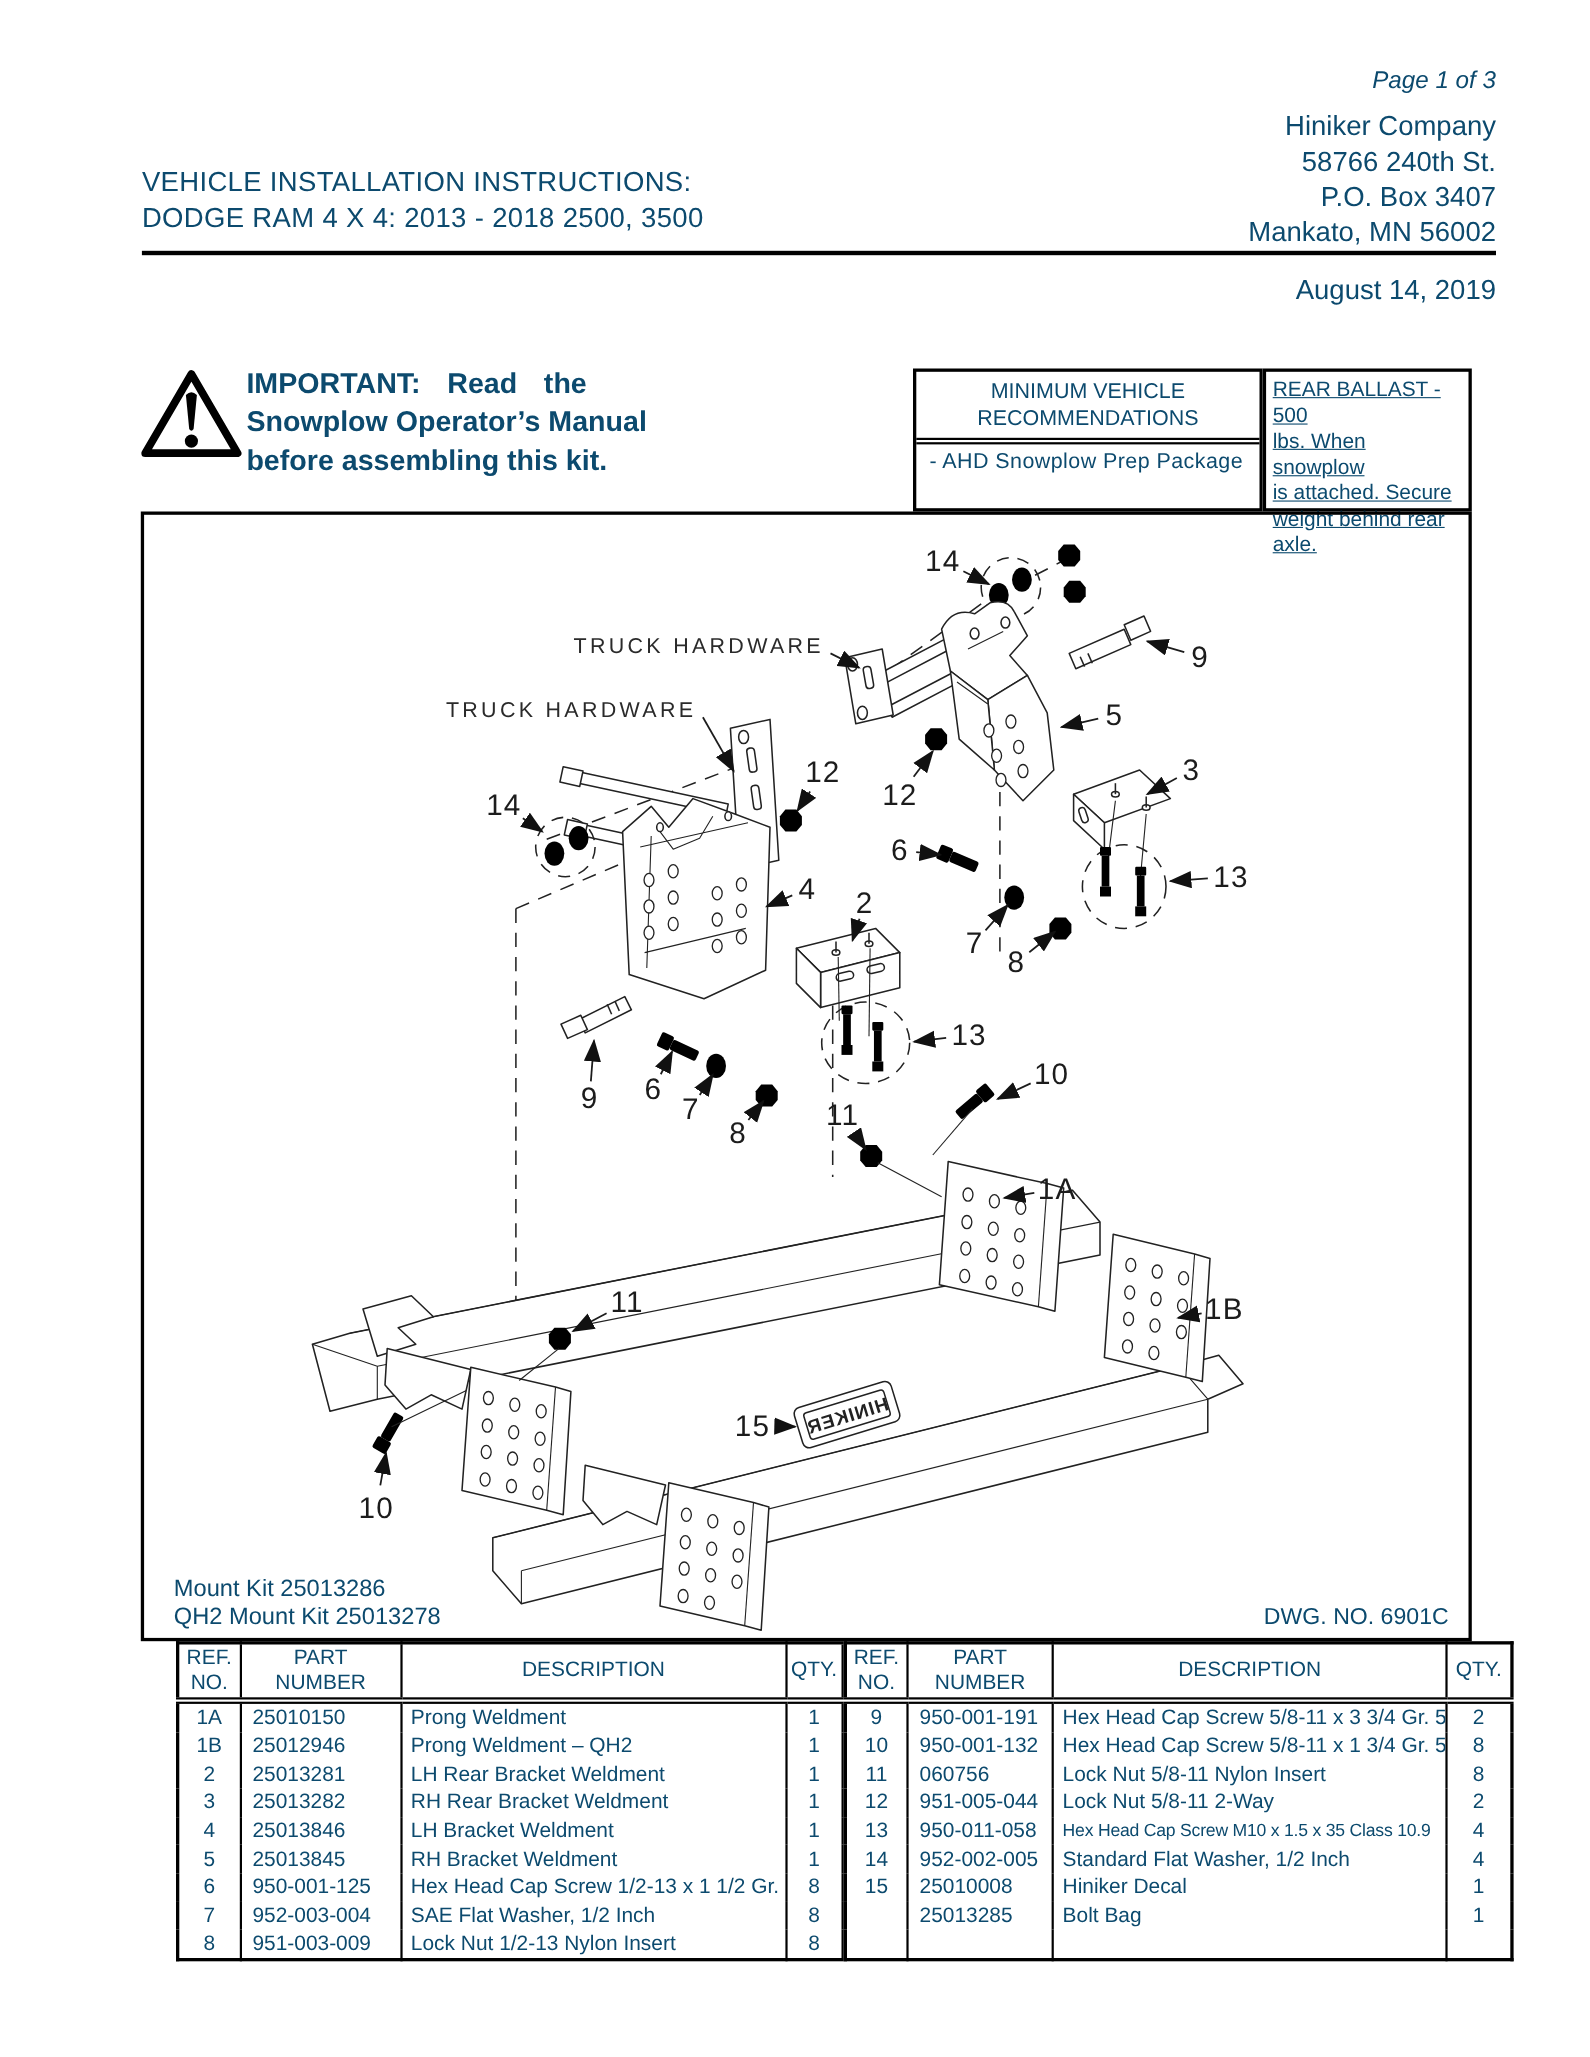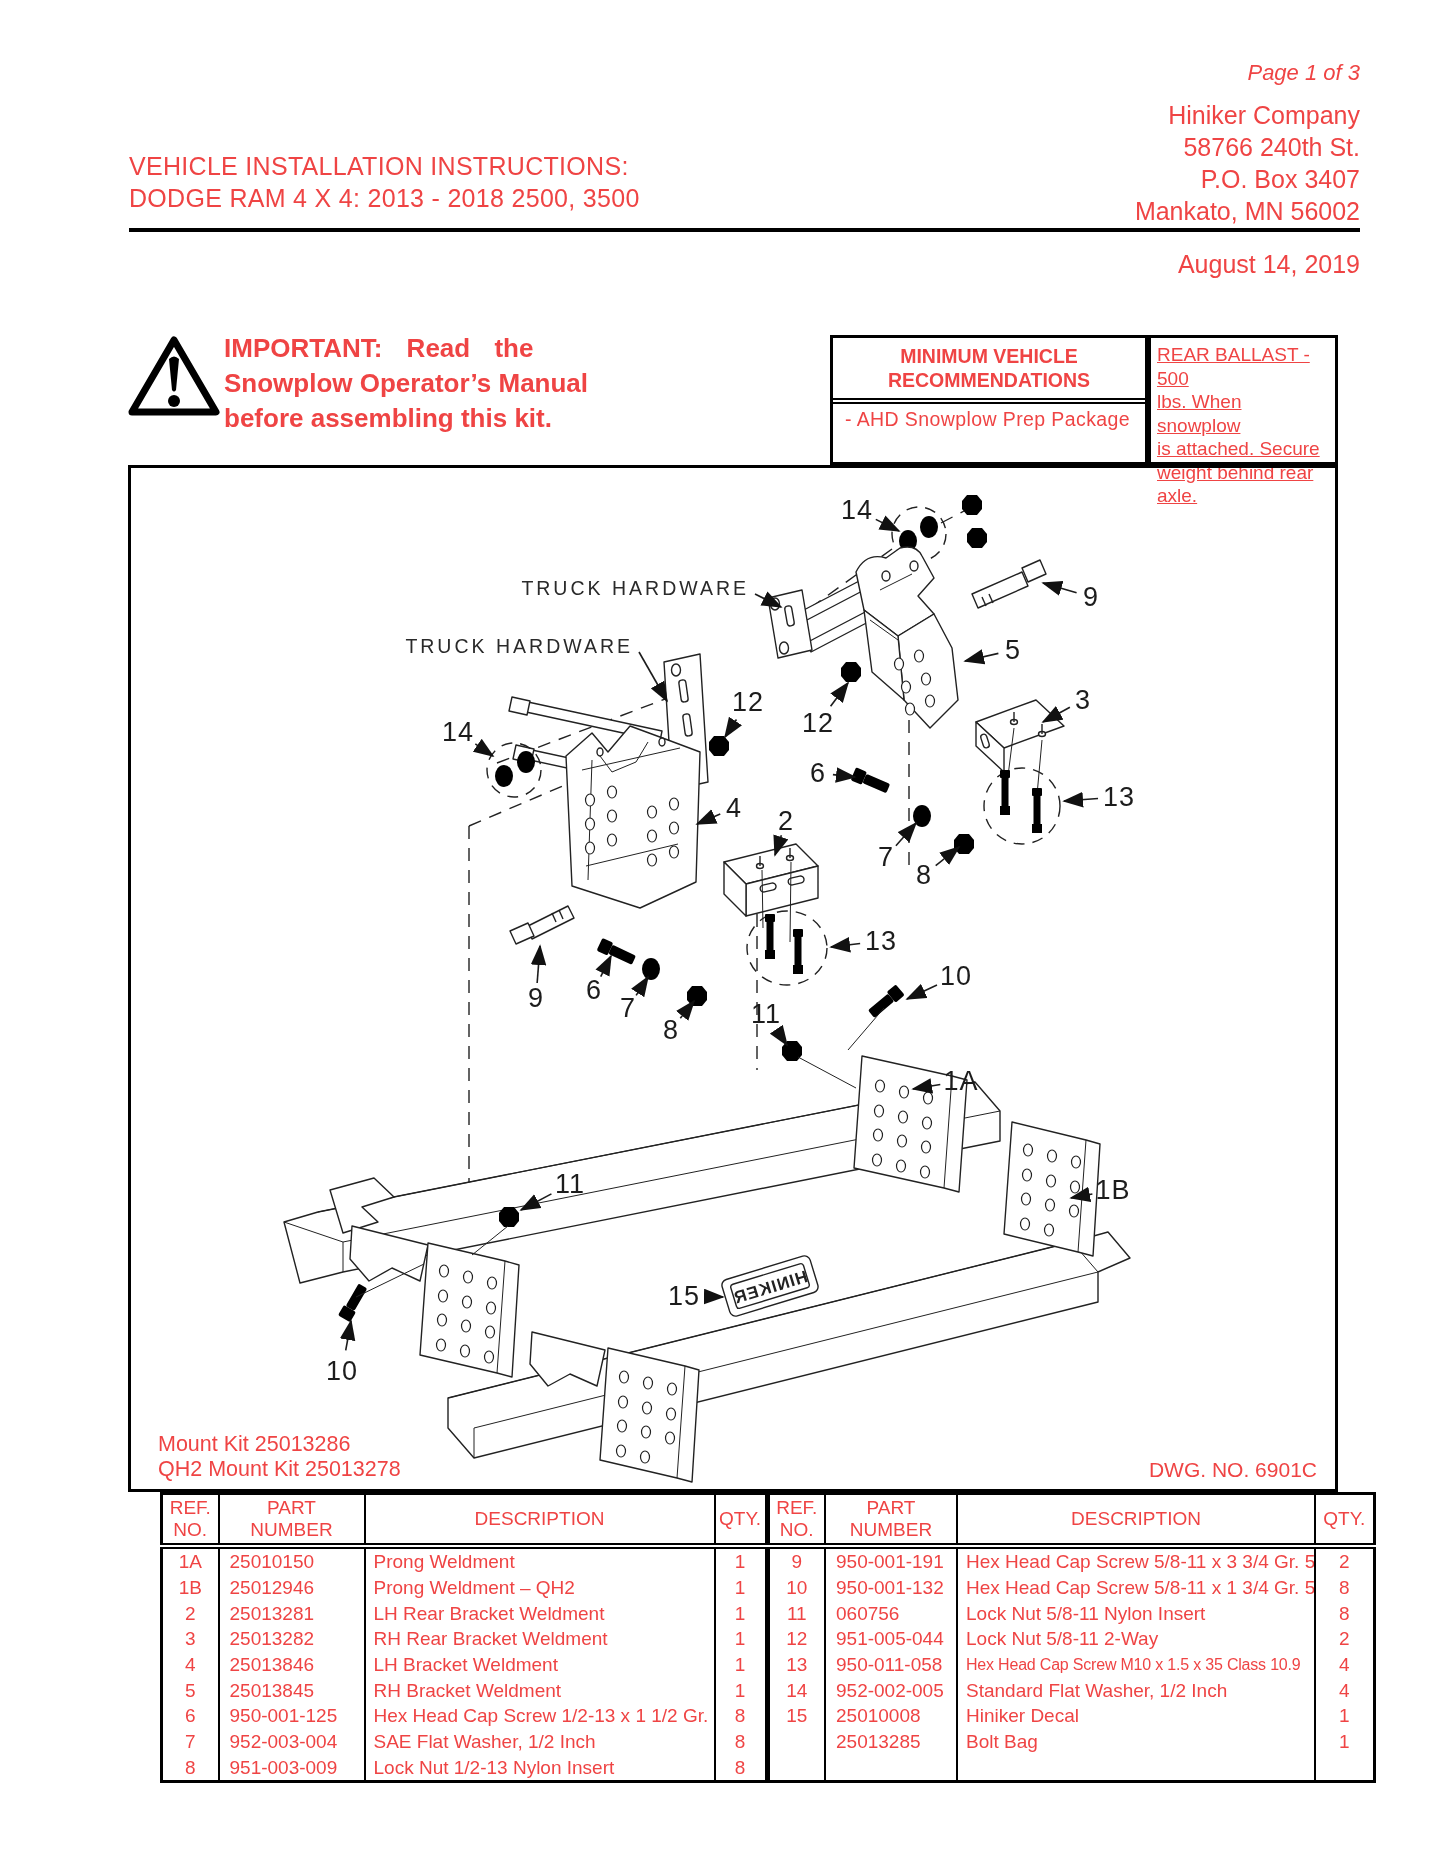--- a/index.html
+++ b/index.html
@@ -1,35 +1,35 @@
 <!DOCTYPE html>
 <html><head>
 <meta charset="utf-8">
 <style>
   html,body{margin:0;padding:0;background:#e8e8e8;}
   .page{position:relative;width:1445px;height:1870px;background:#ffffff;
-        font-family:"Liberation Sans",sans-serif;color:#ef4444;overflow:hidden;margin:0 auto;}
+        font-family:"Liberation Sans",sans-serif;color:#0c4a6e;overflow:hidden;margin:0 auto;}
   .abs{position:absolute;}
   
   .page-indicator{top:60px;right:85px;font-size:22px;font-style:italic;text-align:right;}
   .company-block{top:99px;right:85px;text-align:right;font-size:25px;line-height:32px;}
   .company-block span{display:block;}
   .doc-title{left:129px;top:150px;font-size:25px;line-height:32px;}
   .doc-title span{display:block;letter-spacing:.3px;}
   .header-rule{left:129px;top:228px;width:1231px;height:4px;background:#000;}
   .sheet-row-left{left:131px;top:250px;font-size:25px;letter-spacing:.3px;}
   .sheet-row-right{top:250px;right:85px;font-size:25px;text-align:right;}
   
   .warn-tri{left:126px;top:333px;}
   .important-text{left:224px;top:331px;width:405px;font-size:26px;font-weight:bold;line-height:35px;}
   .important-text span{display:block;}
   .important-text .l1{word-spacing:17px;}
   
   .mv-box{left:830px;top:335px;width:318px;height:130px;border:3px solid #000;box-sizing:border-box;background:#fff;}
-  .mv-head{height:60px;border-bottom:6px double #000;display:flex;flex-direction:column;align-items:center;justify-content:center;font-size:19.5px;line-height:24px;font-weight:bold;}
+  .mv-head{height:60px;border-bottom:6px double #000;display:flex;flex-direction:column;align-items:center;justify-content:center;font-size:19.5px;line-height:24px;}
   .mv-item{padding:4px 0 0 12px;font-size:19.5px;letter-spacing:.4px;}
   .bal-box{left:1148px;top:335px;width:190px;height:130px;border:3px solid #000;border-left:3px solid #000;box-sizing:border-box;background:#fff;padding:5px 6px;font-size:19px;line-height:23.5px;}
   .bal-box span{display:block;text-decoration:underline;}
   
   .diagram-box{left:128px;top:465px;width:1210px;height:1027px;border:3px solid #000;box-sizing:border-box;}
   svg text{font-family:"Liberation Sans",sans-serif;}
   .lbl-num{font-size:27px;fill:#1c1c1c;letter-spacing:1px;text-anchor:middle;dominant-baseline:central;}
   .lbl-word{font-size:19.5px;fill:#2a2a2a;letter-spacing:3px;dominant-baseline:central;}
   .leader{stroke:#1c1c1c;stroke-width:1.6;fill:none;}
   .draw path,.draw ellipse,.draw rect,.draw line,.draw circle{stroke:#222;stroke-width:1.4;fill:#fff;stroke-linejoin:round;}

